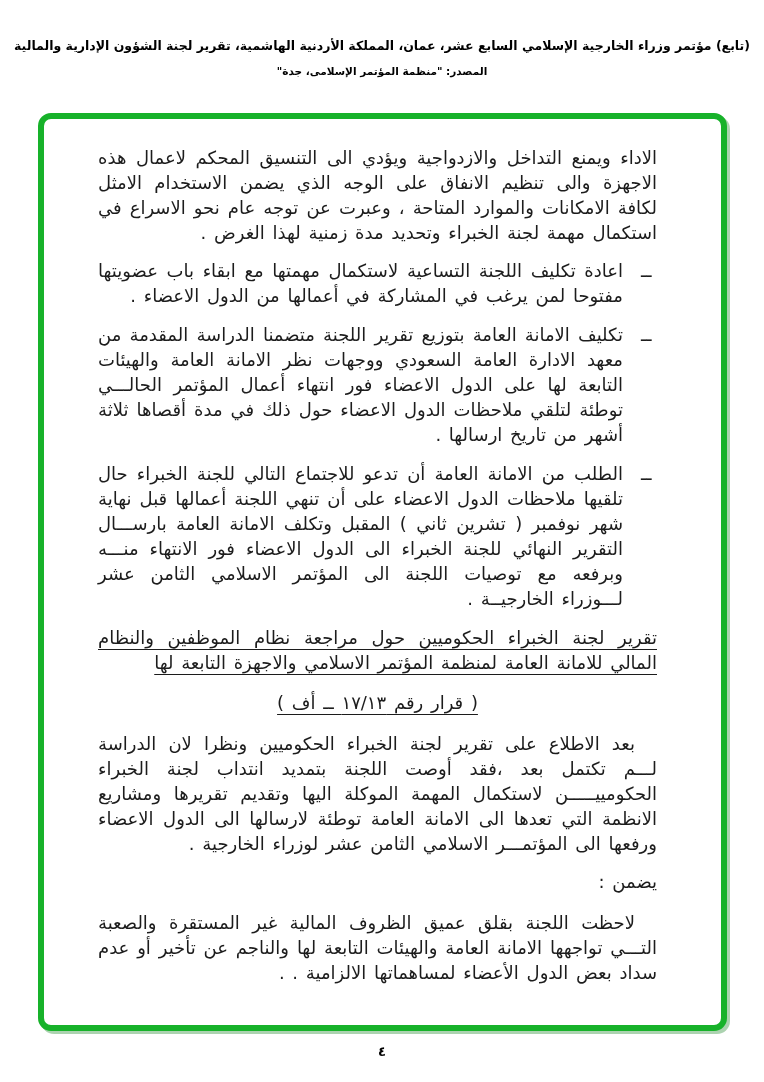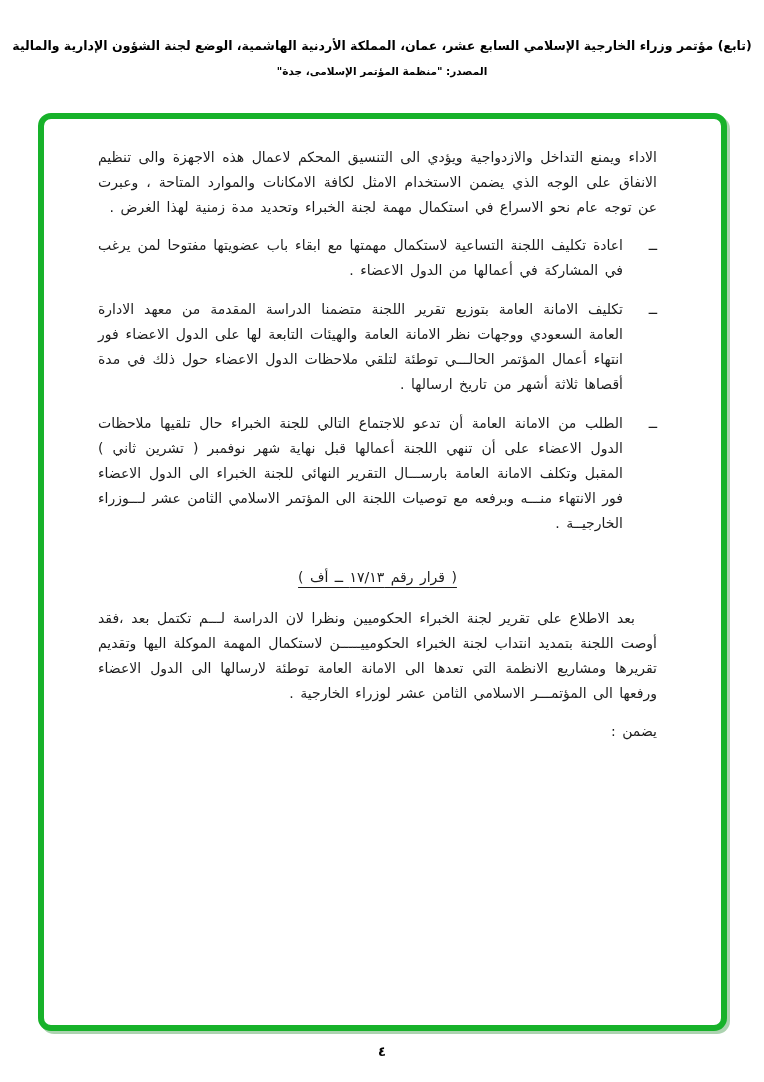--- a/index.html
+++ b/index.html
@@ -38,21 +38,21 @@
     border: 6px solid var(--frame-color);
     border-radius: 13px;
     box-shadow: 3px 3px 0 rgba(18, 128, 30, 0.35);
     background: #fff;
   }
   .frame-content {
     direction: rtl;
     height: 100%;
     padding: 26px 64px 18px 54px;
     overflow: hidden;
-    font-size: 14px;
+    font-size: 18px;
     line-height: 25px;
     color: var(--ink);
     word-spacing: 2px;
   }
   .para {
     text-align: justify;
     margin-bottom: 13px;
   }
   .para.first-indent { text-indent: 22px; }
   .intro-line {
@@ -60,21 +60,21 @@
     text-align: right;
   }
   .bullet-row {
     display: flex;
     gap: 18px;
     margin-bottom: 14px;
   }
   .bullet-row .marker {
     flex: 0 0 16px;
     padding-top: 0;
-    text-align: right;
+    text-align: left;
   }
   .bullet-row .bullet-text {
     flex: 1;
     text-align: justify;
   }
   .section-heading {
     display: flex;
     gap: 12px;
     margin: 4px 0 16px 0;
   }
@@ -101,21 +101,21 @@
     text-align: center;
     font-size: 13px;
     font-weight: bold;
     color: #000;
   }
 </style>
 </head>
 <body>
 
 <div class="doc-header">
-  <div class="line1">(تابع) مؤتمر وزراء الخارجية الإسلامي السابع عشر، عمان، المملكة الأردنية الهاشمية، الوضع لجنة الشؤون الإدارية والمالية</div>
+  <div class="line1">(تابع) مؤتمر وزراء الخارجية الإسلامي السابع عشر، عمان، المملكة الأردنية الهاشمية، تقرير لجنة الشؤون الإدارية والمالية</div>
   <div class="line2">المصدر: "منظمة المؤتمر الإسلامى، جدة"</div>
 </div>
 
 <div class="green-frame">
   <div class="frame-content">
 
     <p class="para">الاداء ويمنع التداخل والازدواجية ويؤدي الى التنسيق المحكم لاعمال هذه الاجهزة والى تنظيم الانفاق على الوجه الذي يضمن الاستخدام الامثل لكافة الامكانات والموارد المتاحة ، وعبرت عن توجه عام نحو الاسراع في استكمال مهمة لجنة الخبراء وتحديد مدة زمنية لهذا الغرض .</p>
 
 
     <div class="bullet-row">
@@ -128,29 +128,31 @@
       <p class="bullet-text">تكليف الامانة العامة بتوزيع تقرير اللجنة متضمنا الدراسة المقدمة من معهد الادارة العامة السعودي ووجهات نظر الامانة العامة والهيئات التابعة لها على الدول الاعضاء فور انتهاء أعمال المؤتمر الحالـــي توطئة لتلقي ملاحظات الدول الاعضاء حول ذلك في مدة أقصاها ثلاثة أشهر من تاريخ ارسالها .</p>
     </div>
 
     <div class="bullet-row">
       <span class="marker">ــ</span>
       <p class="bullet-text">الطلب من الامانة العامة أن تدعو للاجتماع التالي للجنة الخبراء حال تلقيها ملاحظات الدول الاعضاء على أن تنهي اللجنة أعمالها قبل نهاية شهر نوفمبر ( تشرين ثاني ) المقبل وتكلف الامانة العامة بارســـال التقرير النهائي للجنة الخبراء الى الدول الاعضاء فور الانتهاء منـــه وبرفعه مع توصيات اللجنة الى المؤتمر الاسلامي الثامن عشر لـــوزراء الخارجيــة .</p>
     </div>
 
     <div class="section-heading">
       <div class="sec-body">
+        <span class="underlined">تقرير لجنة الخبراء الحكوميين حول مراجعة نظام الموظفين والنظام المالي للامانة العامة لمنظمة المؤتمر الاسلامي والاجهزة التابعة لها</span>
         <div class="ref-line">
           <span class="underlined">( قرار رقم ١٧/١٣ ــ أف )</span>
         </div>
       </div>
     </div>
 
     <p class="para first-indent">بعد الاطلاع على تقرير لجنة الخبراء الحكوميين ونظرا لان الدراسة لـــم تكتمل بعد ،فقد أوصت اللجنة بتمديد انتداب لجنة الخبراء الحكومييـــــن لاستكمال المهمة الموكلة اليها وتقديم تقريرها ومشاريع الانظمة التي تعدها الى الامانة العامة توطئة لارسالها الى الدول الاعضاء ورفعها الى المؤتمـــر الاسلامي الثامن عشر لوزراء الخارجية .</p>
 
     <div class="section-heading">
       <span class="sec-label">يضمن :</span>
     </div>
 
+    <p class="para first-indent">لاحظت اللجنة بقلق عميق الظروف المالية غير المستقرة والصعبة التـــي تواجهها الامانة العامة والهيئات التابعة لها والناجم عن تأخير أو عدم سداد بعض الدول الأعضاء لمساهماتها الالزامية . .</p>
 
   </div>
 </div>
 
 <div class="page-number">٤</div>
 
 </body></html>

